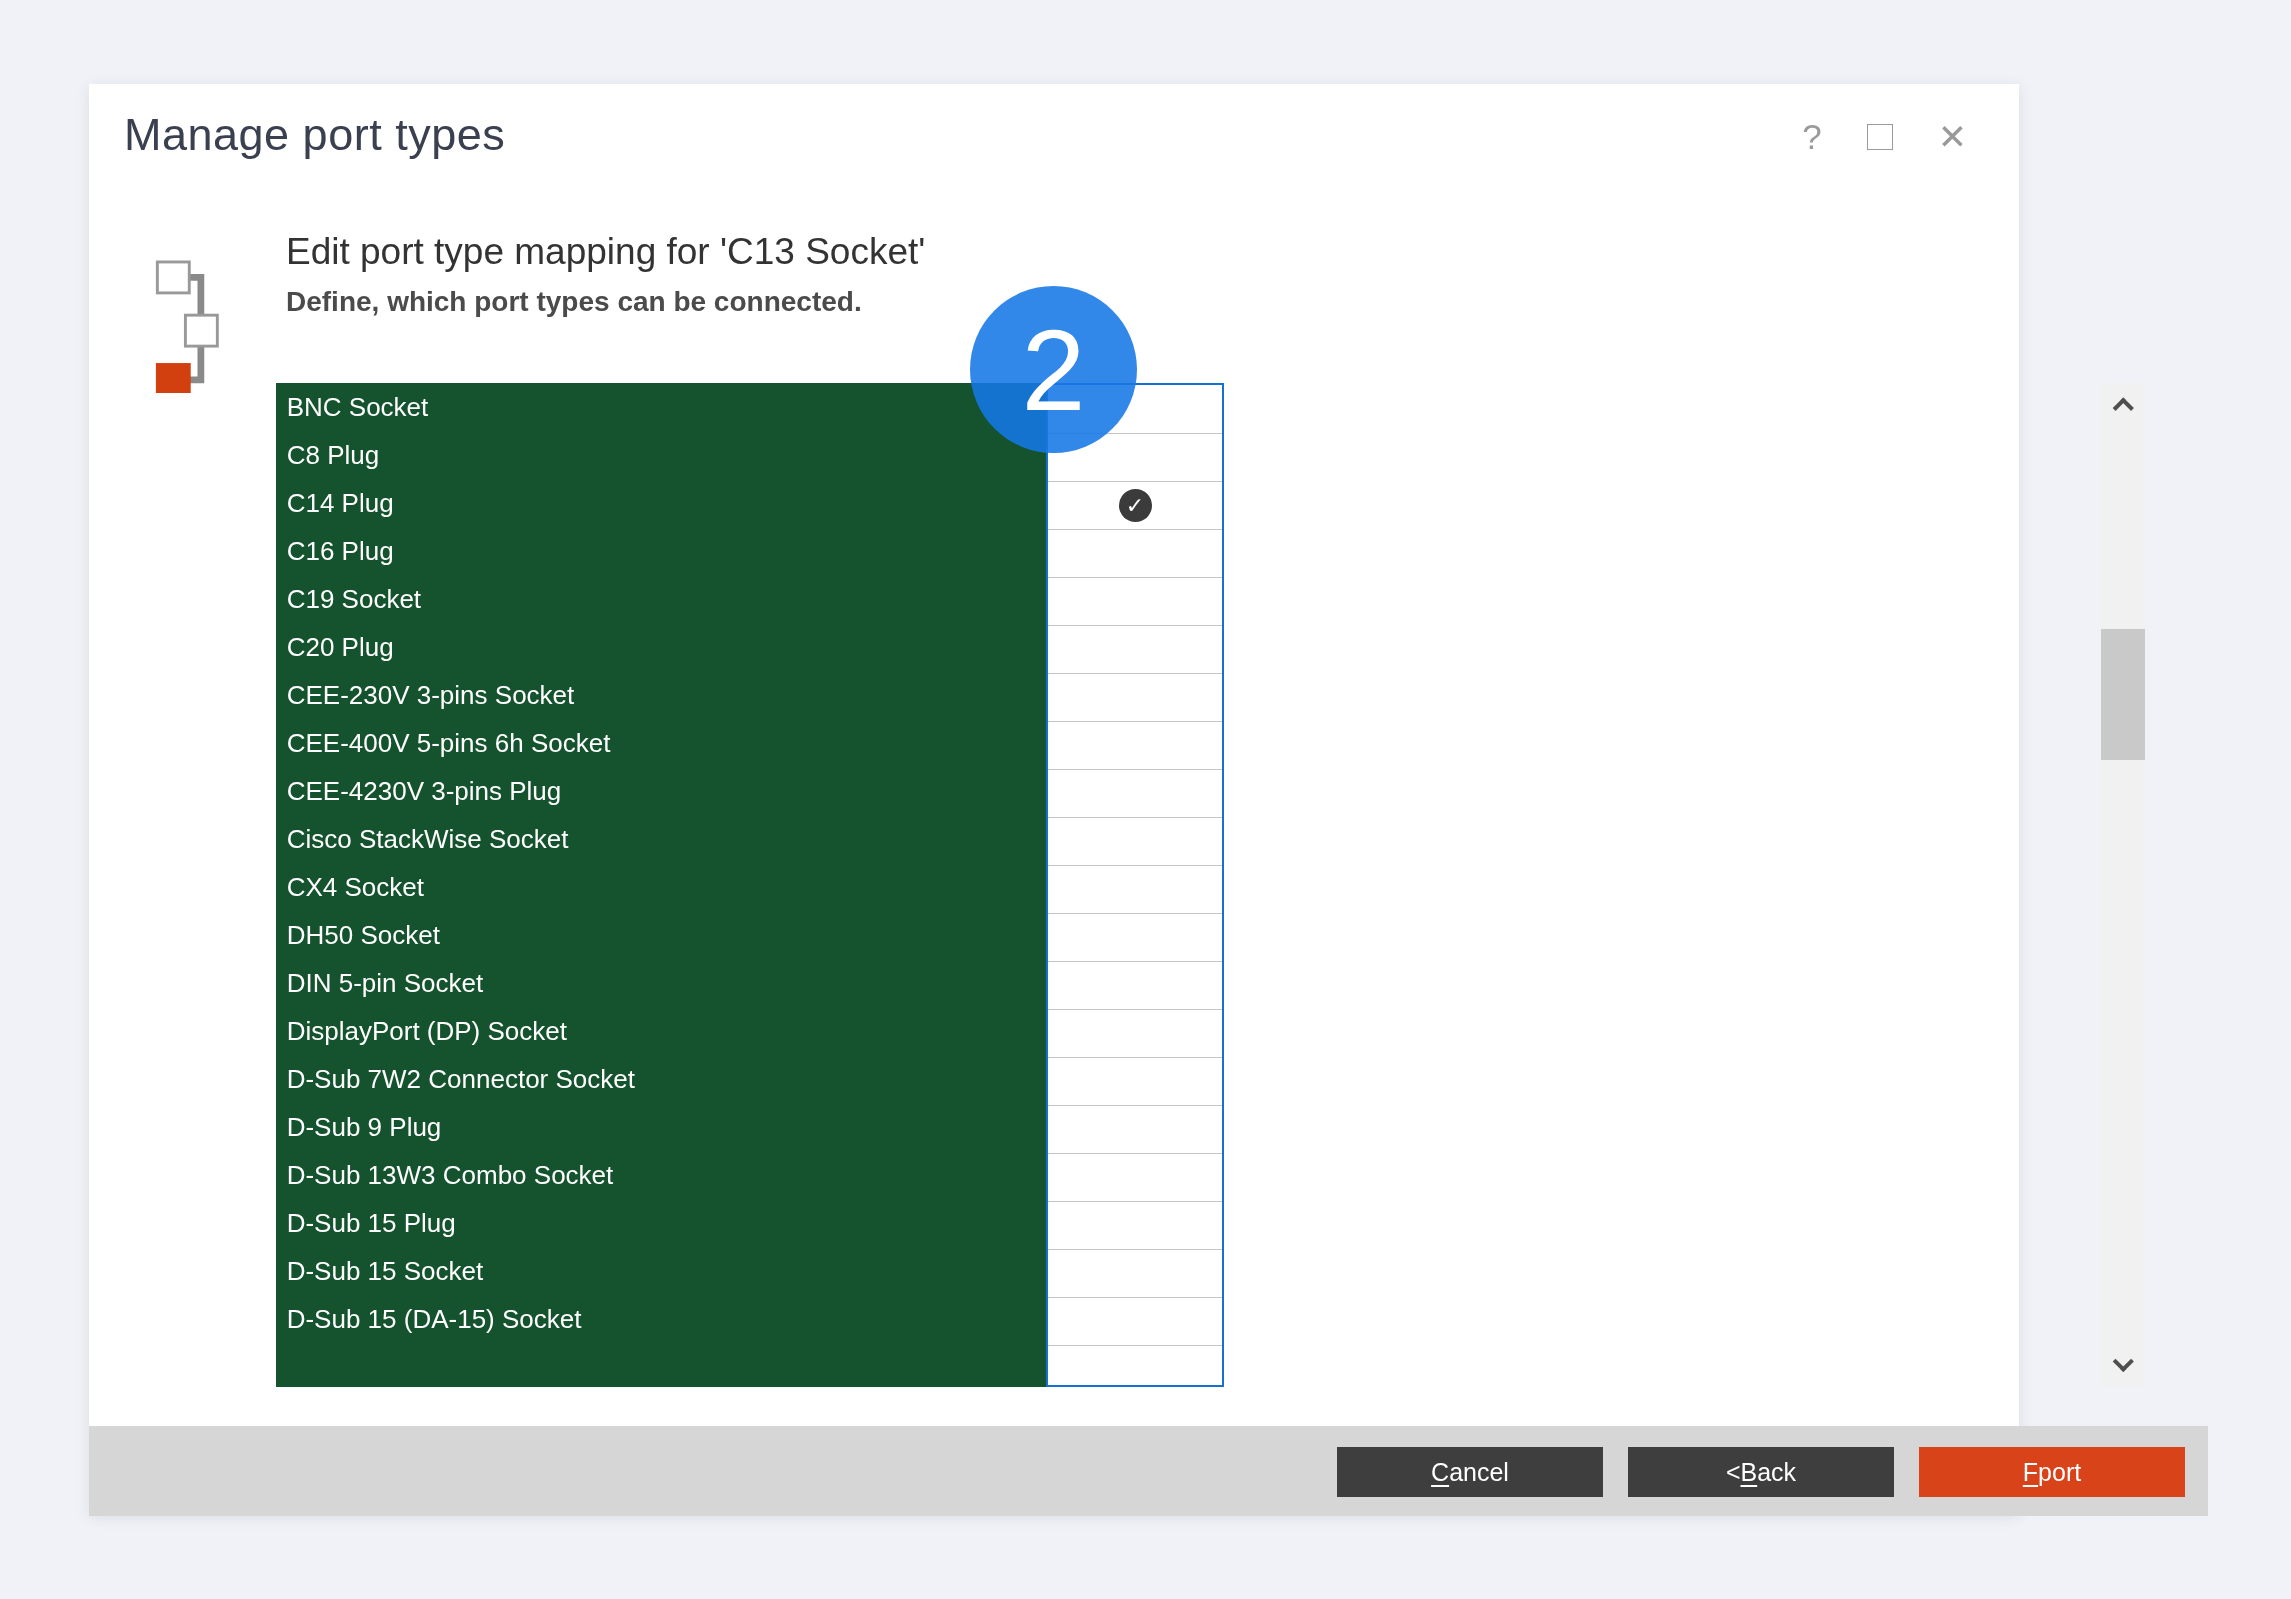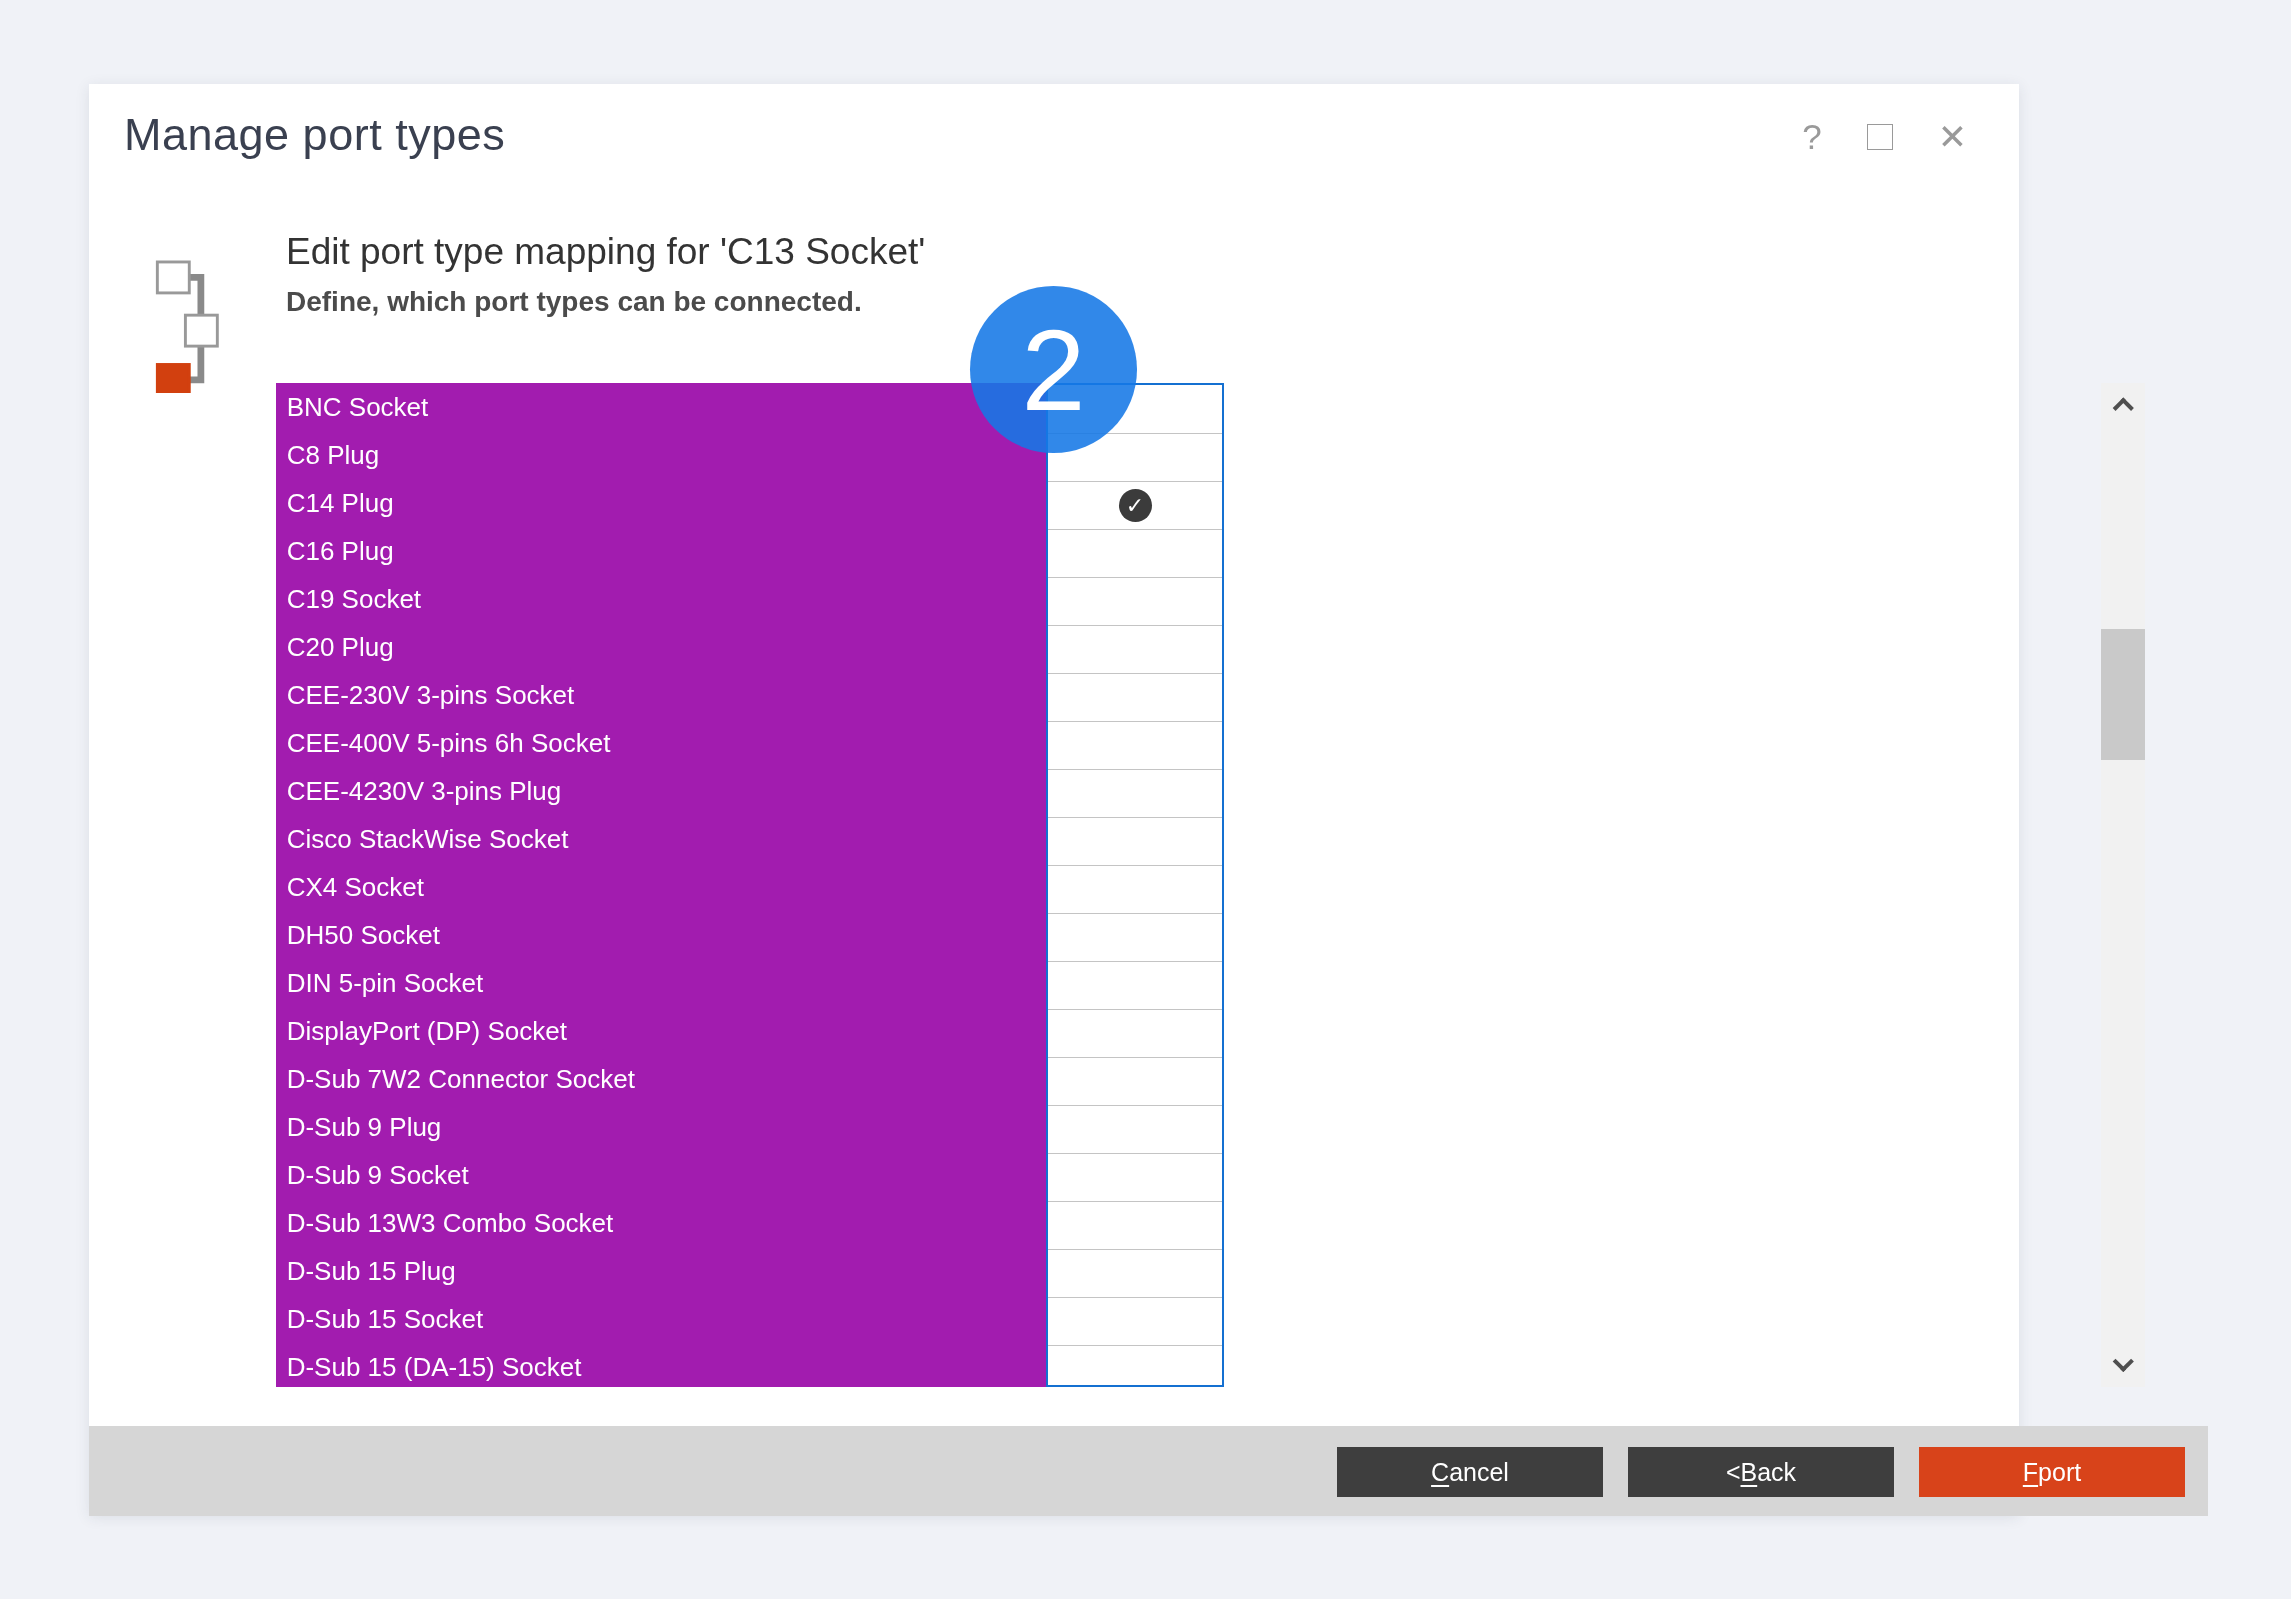--- a/index.html
+++ b/index.html
@@ -39,21 +39,21 @@
   }
   .subheading {
     position:absolute; left:197px; top:202px;
     font-size:28px; color:#4b4b4b;font-weight:bold;
   }
 
   
   .list-wrap { position:absolute; left:187px; top:299px; height:1004px; }
   .names-col {
     position:absolute; left:0; top:0; width:770px; height:1004px;
-    background:#a21caf; overflow:hidden;
+    background:#14532d; overflow:hidden;
   }
   .row {
     height:48px; line-height:48px;
     padding-left:10.7px;
     color:#ffffff; font-size:26px;
     white-space:nowrap; overflow:hidden;
   }
   .check-col {
     position:absolute; left:770px; top:0; width:178px; height:1004px;
     background:#ffffff;
@@ -159,21 +159,20 @@
         <div class="row">CEE-230V 3-pins Socket</div>
         <div class="row">CEE-400V 5-pins 6h Socket</div>
         <div class="row">CEE-4230V 3-pins Plug</div>
         <div class="row">Cisco StackWise Socket</div>
         <div class="row">CX4 Socket</div>
         <div class="row">DH50 Socket</div>
         <div class="row">DIN 5-pin Socket</div>
         <div class="row">DisplayPort (DP) Socket</div>
         <div class="row">D-Sub 7W2 Connector Socket</div>
         <div class="row">D-Sub 9 Plug</div>
-        <div class="row">D-Sub 9 Socket</div>
         <div class="row">D-Sub 13W3 Combo Socket</div>
         <div class="row">D-Sub 15 Plug</div>
         <div class="row">D-Sub 15 Socket</div>
         <div class="row">D-Sub 15 (DA-15) Socket</div>
       </div>
     <div class="check-col">
         <div class="cell"></div>
         <div class="cell"></div>
         <div class="cell">
           <span class="chk">✓</span>

